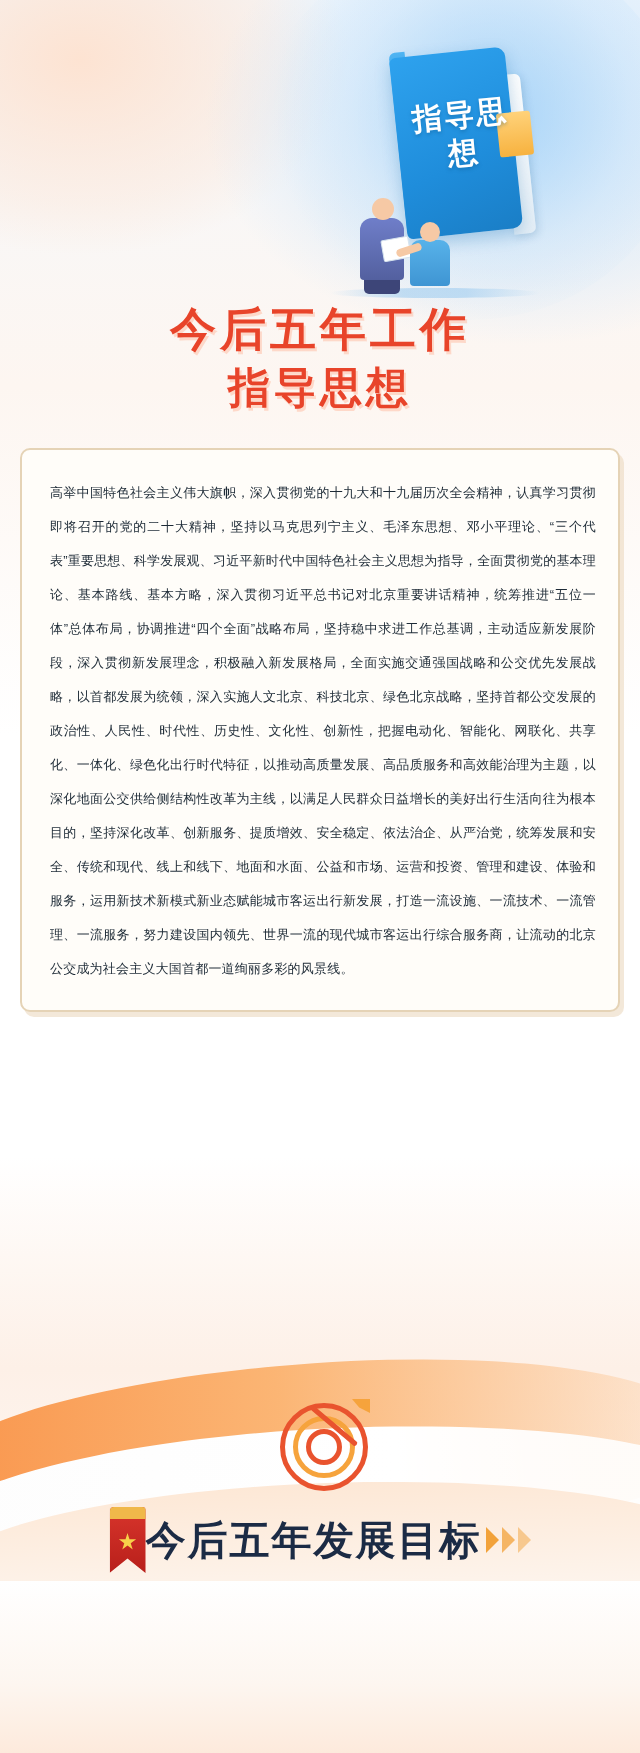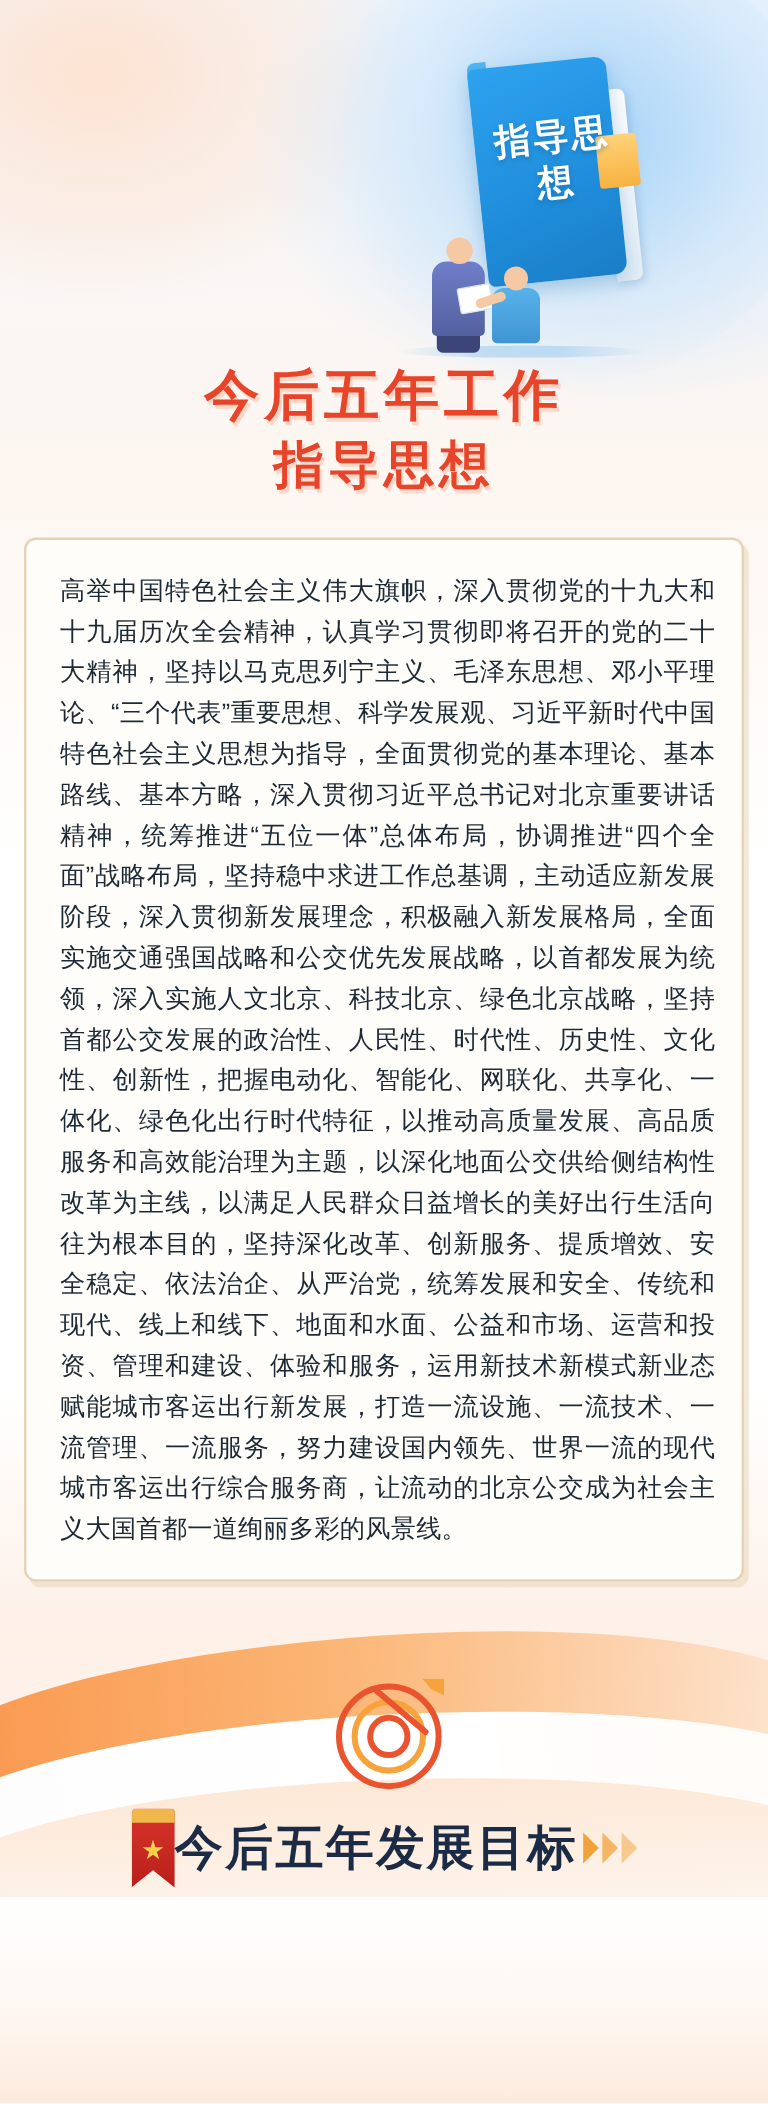--- a/index.html
+++ b/index.html
@@ -186,21 +186,21 @@
   }
   .card-dot {
     position: absolute;
     left: 34px; top: 452px;
     width: 13px; height: 13px;
     border-radius: 50%;
     background: #2f7fd0;
     box-shadow: 0 0 0 3px rgba(47,127,208,0.18);
   }
   .card-text {
-    font-size: 21px;
+    font-size: 13px;
     line-height: 34px;
     color: #1d2a36;
     text-align: justify;
     text-justify: inter-ideograph;
     letter-spacing: 0.2px;
   }
 
   
   .bottom-band {
     position: absolute;

